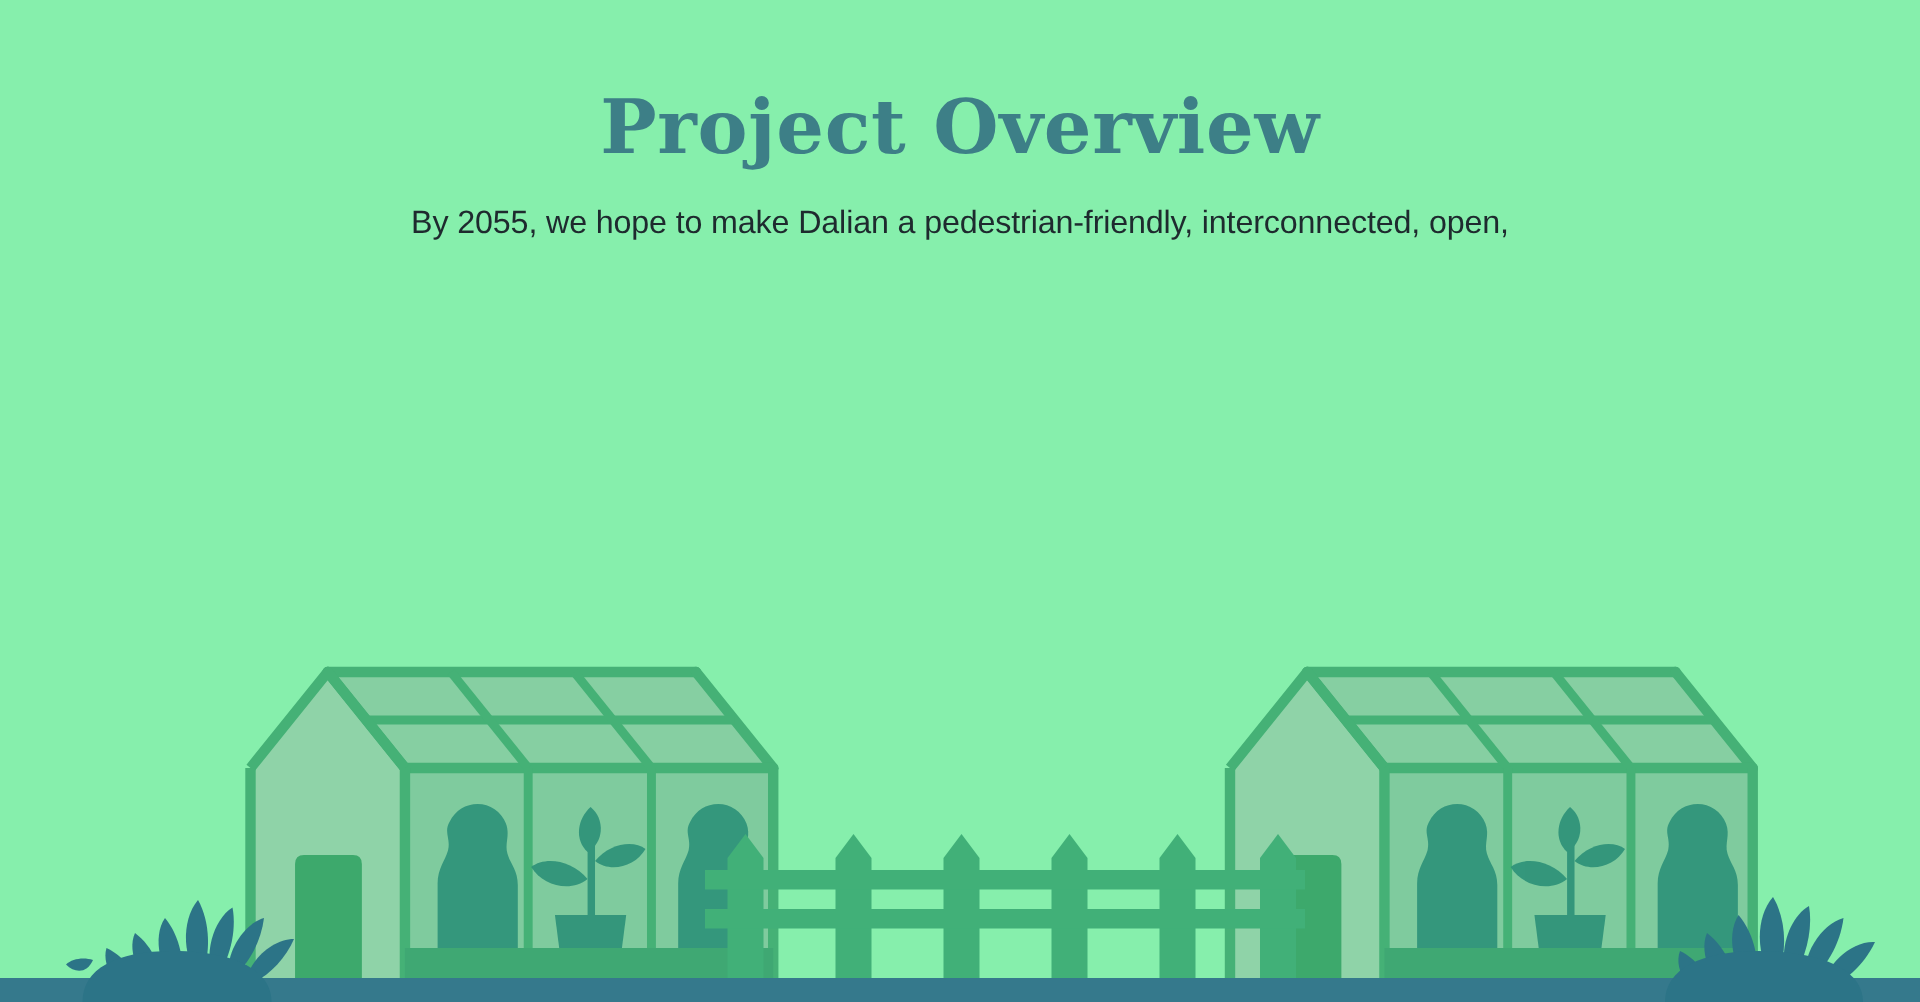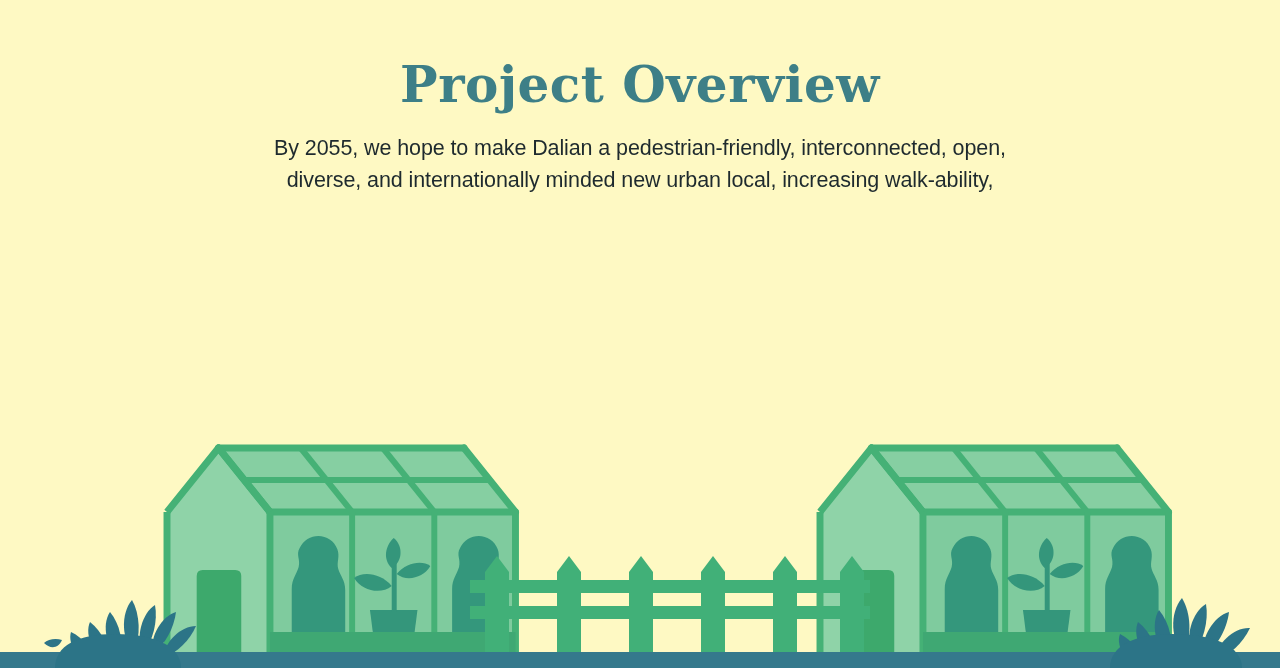--- a/index.html
+++ b/index.html
@@ -53,21 +53,21 @@
     position:absolute;
     left:0; top:0;
     width:1280px; height:668px;
     z-index:5;
   }
   #illustration svg { display:block; width:1280px; height:668px; }
 </style>
 </head>
 <body style="background: rgb(253, 246, 227);">
 
-<div id="slide" style="background: #fef9c3;">
+<div id="slide" style="background: #86efac;">
 
   <div id="illustration">
     <svg viewBox="0 0 1280 668" xmlns="http://www.w3.org/2000/svg" aria-hidden="true">
       <defs>
 
         <g id="greenhouse">
 
           <path d="M0,78 L52,14 L104,78 L104,222 L0,222 Z" fill="#8FD3A8"></path>
 
           <path d="M52,14 L52,14 L300,14 L352,78 L104,78 Z" fill="#86CFA2"></path>
@@ -180,17 +180,16 @@
 
         <path d="M1110,668 c0,-22 24,-34 62,-34 c42,0 70,12 70,34 Z"></path>
       </g>
     </svg>
   </div>
 
   <div id="text-block">
     <h1 id="page-title" style="color: rgb(61, 127, 135);">Project Overview</h1>
     <div id="overview-body" style="color: rgb(30, 42, 46);">
       <span class="bodyline">By 2055, we hope to make Dalian a pedestrian-friendly, interconnected, open,</span>
-      <span class="bodyline">diverse, and internationally minded new urban local, increasing walk-ability,</span>
     </div>
   </div>
 
 </div>
 
 </body></html>

